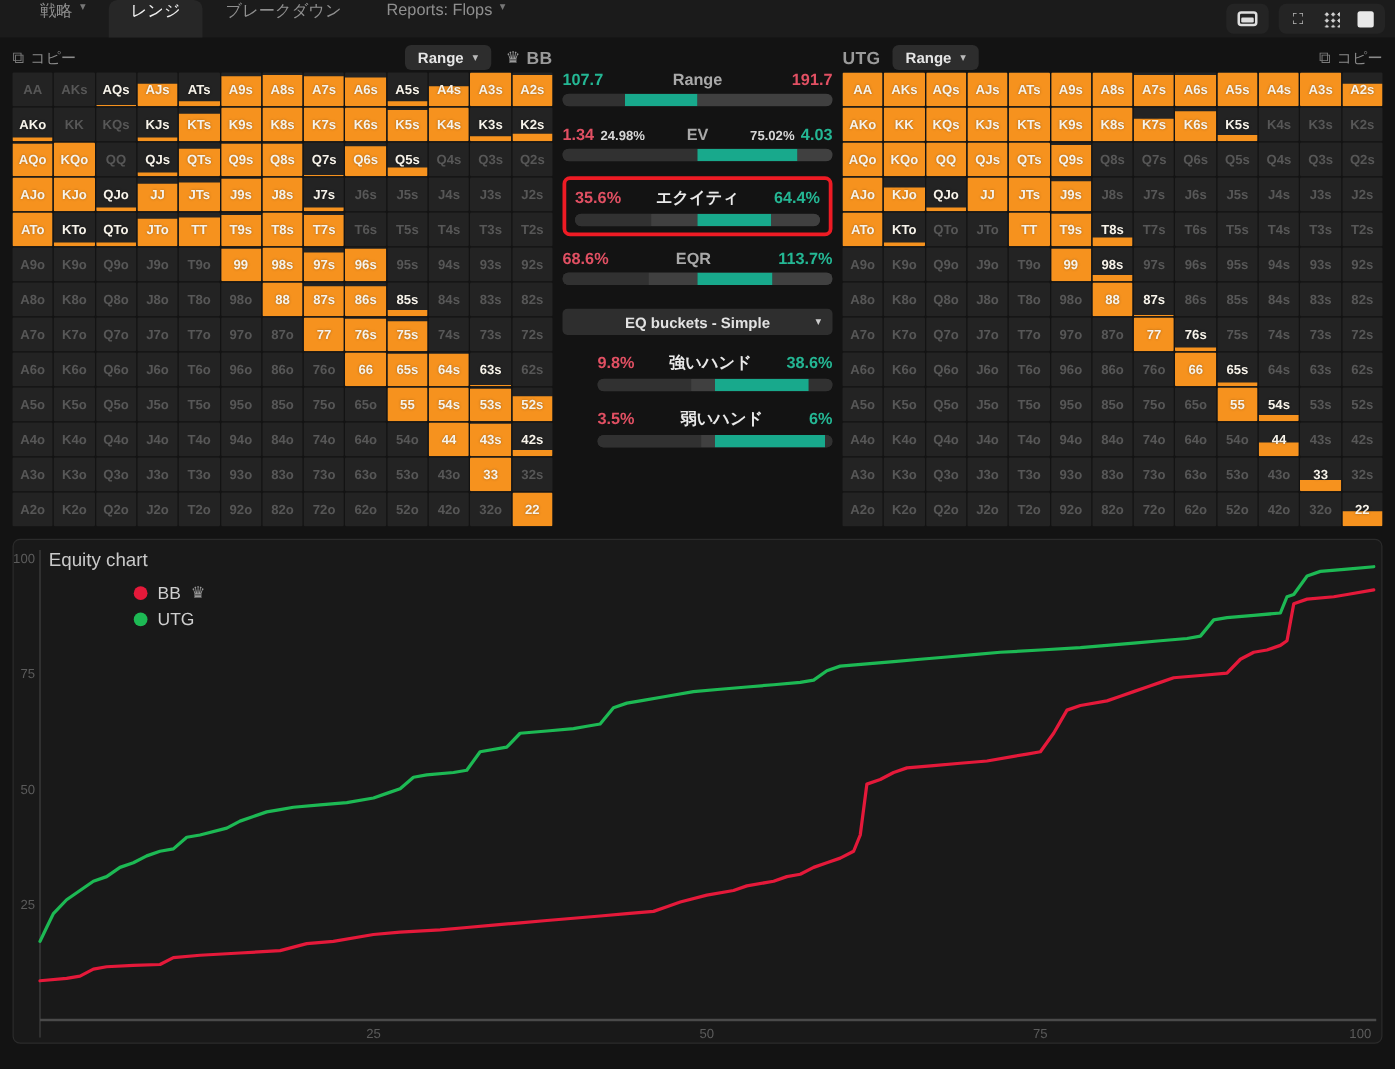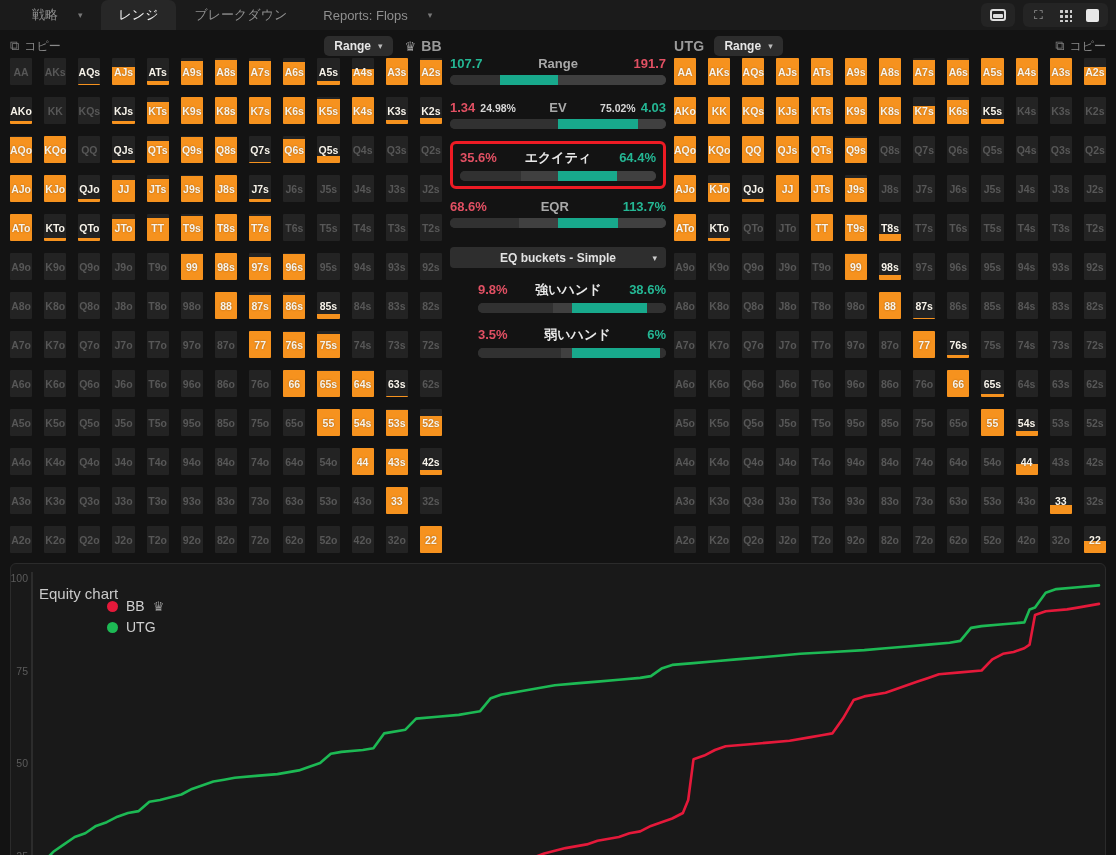--- a/index.html
+++ b/index.html
@@ -1,21 +1,21 @@
 <!DOCTYPE html>
 <html><head>
 <meta charset="utf-8">
 <style>
   * { margin:0; padding:0; box-sizing:border-box; }
   html,body { width:1116px; height:855px; background:#131313; overflow:hidden;
               font-family:"Liberation Sans","DejaVu Sans",sans-serif; }
   
   .topbar { height:30px; background:#1b1b1b; display:flex; align-items:stretch; }
   .tabs { display:flex; align-items:stretch; padding-left:14px; }
-  .tab { display:flex; align-items:center; gap:20px; padding:0 18px; color:#8f8f8f;
+  .tab { display:flex; align-items:flex-start; gap:6px; padding:0 18px; color:#8f8f8f;
          font-size:13px; cursor:pointer; }
   .tab.active { background:#272727; color:#efefef; border-radius:7px 7px 0 0; }
   .tab .caret { font-size:9px; color:#777; }
   .win-icons { margin-left:auto; display:flex; align-items:center; gap:8px; padding-right:8px; }
   .pill { background:#242424; border-radius:6px; height:24px; display:flex; align-items:center;
           gap:14px; padding:0 9px; }
   .icon-card { width:16px; height:12px; border:2px solid #dedede; border-radius:3px; position:relative; }
   .icon-card::after { content:""; position:absolute; left:1px; right:1px; bottom:1px; height:4px;
                       background:#dedede; border-radius:1px; }
   .icon-sq { width:13px; height:13px; background:#e8e8e8; border-radius:2px; }
@@ -31,21 +31,21 @@
   .copy-btn { display:flex; align-items:center; gap:5px; color:#8a8a8a; font-size:12px; cursor:pointer; }
   .copy-glyph { font-size:13px; color:#7c7c7c; }
   .range-btn { background:#2d2d2d; color:#e6e6e6; border-radius:5px; height:20px;
                padding:0 10px; display:flex; align-items:center; gap:7px; font-size:12px;
                font-weight:700; cursor:pointer; }
   .range-btn .caret { font-size:9px; color:#bbb; }
   .crown { color:#9a9a9a; font-size:13px; }
   .player-lbl { color:#9a9a9a; font-size:14px; font-weight:700; letter-spacing:.3px; }
   .spacer { flex:1; }
   
-  .grid { display:grid; grid-template-columns:repeat(13,1fr); gap:12px; }
+  .grid { display:grid; grid-template-columns:repeat(13,1fr); gap:1px; }
   .cell { position:relative; height:27px; background:#232323; overflow:hidden; border-radius:1px;
           display:flex; align-items:center; justify-content:center; cursor:pointer; }
   .cell .fill { position:absolute; left:0; right:0; bottom:0; background:#f6921e; }
   .cell span { position:relative; z-index:1; font-size:10.5px; font-weight:700; color:#575757; }
   .cell.lit span { color:#f7f3ea; text-shadow:0 0 2px rgba(0,0,0,.35); }
   
   .stats { width:216px; padding-top:22px; display:flex; flex-direction:column; }
   .stat-label-row { display:flex; align-items:baseline; margin-bottom:4px; }
   .sv { font-size:13px; font-weight:700; }
   .sv.red { color:#e15063; } .sv.teal { color:#24b794; }
@@ -56,21 +56,21 @@
   .stat-bar i { position:absolute; top:0; bottom:0; display:block; }
   .gap16 { margin-bottom:15px; } .gap10 { margin-bottom:10px; } .gap14 { margin-bottom:13px;margin-left:28px; }
   .hl-box { border:3px solid #ee1b24; border-radius:6px; padding:5px 7px; margin:2px 0 10px; }
   .dropdown { position:relative; background:#2e2e2e; border-radius:4px; height:21px; margin:4px 0 13px;
               display:flex; align-items:center; justify-content:center; color:#e2e2e2;
               font-size:12px; font-weight:700; cursor:pointer; }
   .dropdown .caret { position:absolute; right:9px; font-size:9px; color:#cdcdcd; }
   
   .chart-panel { position:relative; margin:4px 10px; height:404px; background:#191919;
                  border:1px solid #2b2b2b; border-radius:6px; }
-  .chart-title { position:absolute; left:28px; top:21px; color:#c9c9c9; font-size:15px; }
+  .chart-title { position:absolute; left:28px; top:8px; color:#c9c9c9; font-size:15px; }
   .legend { position:absolute; left:96px; top:34px; display:flex; flex-direction:column; gap:5px; }
   .leg-row { display:flex; align-items:center; gap:8px; color:#cfcfcf; font-size:14px; }
   .dot { width:11px; height:11px; border-radius:50%; }
   svg text { font-family:"Liberation Sans","DejaVu Sans",sans-serif; }
 </style>
 </head>
 <body>
 
 <div class="topbar">
   <div class="tabs">

